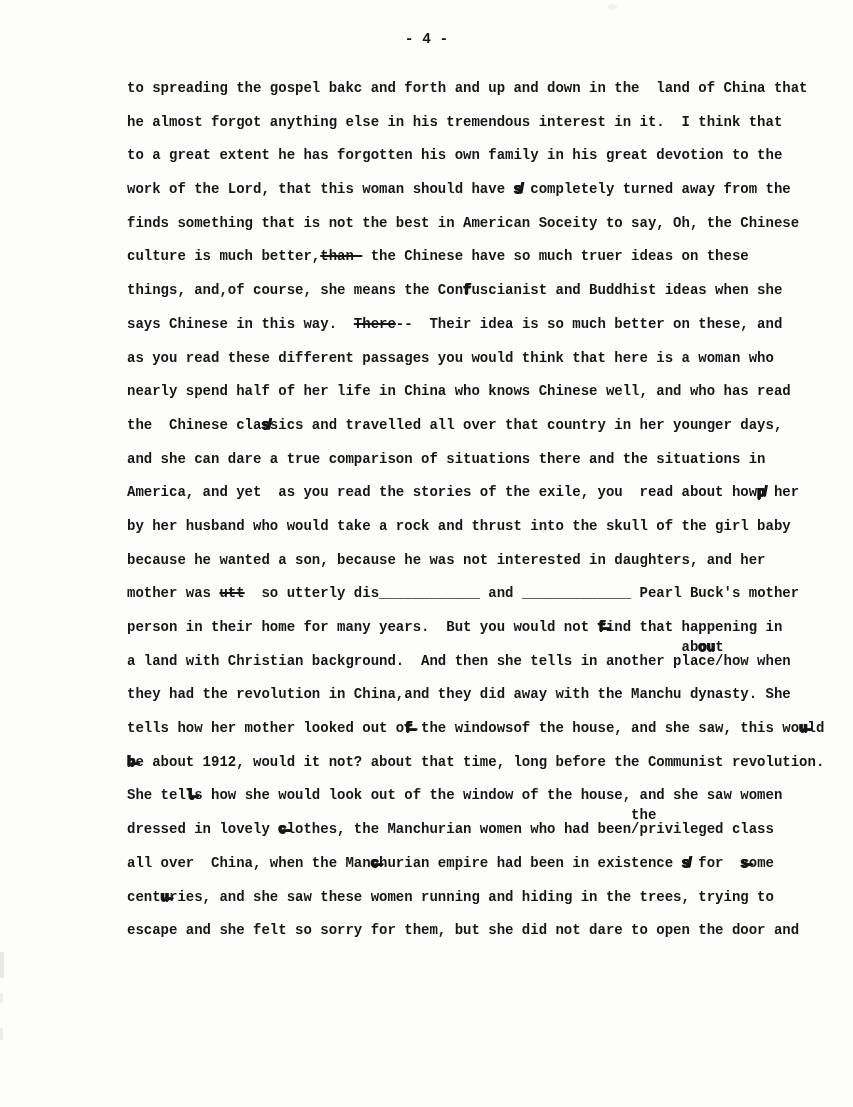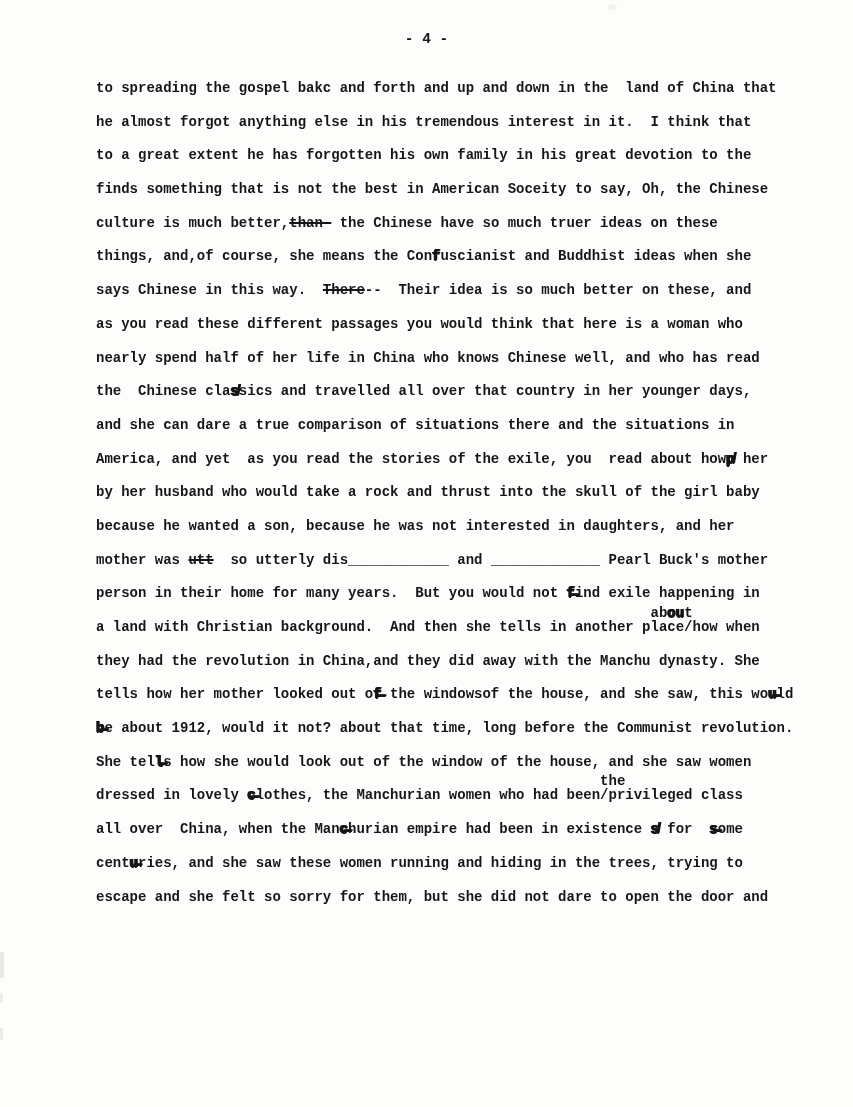--- a/index.html
+++ b/index.html
@@ -33,20 +33,21 @@
     left: 96px;
     top: 72px;
     width: 740px;
     font-size: 14px;
     font-weight: bold;
   }
   .line {
     white-space: pre;
     height: 33.7px;
     line-height: 33.7px;
+    margin-left: 31px;
   }
   .line span { white-space: pre; }
   .line.insert {
     height: 0;
     line-height: 14px;
     transform: translateY(-5px);
   }
   
   .st {
     text-decoration: line-through;
@@ -68,33 +69,34 @@
 </style>
 </head>
 <body>
 
 <div class="page-number">- 4 -</div>
 
 <div class="text-body">
     <div class="line"><span>to spreading the gospel bakc and forth and up and down in the  land of China that</span></div>
     <div class="line"><span>he almost forgot anything else in his tremendous interest in it.  I think that</span></div>
     <div class="line"><span>to a great extent he has forgotten his own family in his great devotion to the</span></div>
+    <div class="line"><span>work of the Lord, that this woman should have </span><span class="ov">s̸</span><span> completely turned away from the</span></div>
     <div class="line"><span>finds something that is not the best in American Soceity to say, Oh, the Chinese</span></div>
     <div class="line"><span>culture is much better,</span><span class="st">than-</span><span> the Chinese have so much truer ideas on these</span></div>
     <div class="line"><span>things, and,of course, she means the Con</span><span class="ov">f</span><span>uscianist and Buddhist ideas when she</span></div>
     <div class="line"><span>says Chinese in this way.  </span><span class="st">There</span><span>--  Their idea is so much better on these, and</span></div>
     <div class="line"><span>as you read these different passages you would think that here is a woman who</span></div>
     <div class="line"><span>nearly spend half of her life in China who knows Chinese well, and who has read</span></div>
     <div class="line"><span>the  Chinese cla</span><span class="ov">s̸</span><span>sics and travelled all over that country in her younger days,</span></div>
     <div class="line"><span>and she can dare a true comparison of situations there and the situations in</span></div>
     <div class="line"><span>America, and yet  as you read the stories of the exile, you  read about how</span><span class="ov">p̸</span><span> her</span></div>
     <div class="line"><span>by her husband who would take a rock and thrust into the skull of the girl baby</span></div>
     <div class="line"><span>because he wanted a son, because he was not interested in daughters, and her</span></div>
     <div class="line"><span>mother was </span><span class="st">utt</span><span>  so utterly dis</span><span>____________</span><span> and </span><span>_____________</span><span> Pearl Buck's mother</span></div>
-    <div class="line"><span>person in their home for many years.  But you would not </span><span class="ov">f̶</span><span>ind exile happening in</span></div>
+    <div class="line"><span>person in their home for many years.  But you would not </span><span class="ov">f̶</span><span>ind that happening in</span></div>
     <div class="line insert"><span>                                                                  </span><span>ab</span><span class="ov">ou</span><span>t</span></div>
     <div class="line"><span>a land with Christian background.  And then she tells in another place/how when</span></div>
     <div class="line"><span>they had the revolution in China,and they did away with the Manchu dynasty. She</span></div>
     <div class="line"><span>tells how her mother looked out o</span><span class="ov">f̶</span><span> the windowsof the house, and she saw, this wo</span><span class="ov">u̶</span><span>ld</span></div>
     <div class="line"><span class="ov">b̶</span><span>e about 1912, would it not? about that time, long before the Communist revolution.</span></div>
     <div class="line"><span>She tel</span><span class="ov">l̶</span><span>s how she would look out of the window of the house, and she saw women</span></div>
     <div class="line insert"><span>                                                            </span><span>the</span></div>
     <div class="line"><span>dressed in lovely </span><span class="ov">c̶</span><span>lothes, the Manchurian women who had been/privileged class</span></div>
     <div class="line"><span>all over  China, when the Man</span><span class="ov">c̶</span><span>hurian empire had been in existence </span><span class="ov">s̸</span><span> for  </span><span class="ov">s̶</span><span>ome</span></div>
     <div class="line"><span>cent</span><span class="ov">u̶</span><span>ries, and she saw these women running and hiding in the trees, trying to</span></div>

